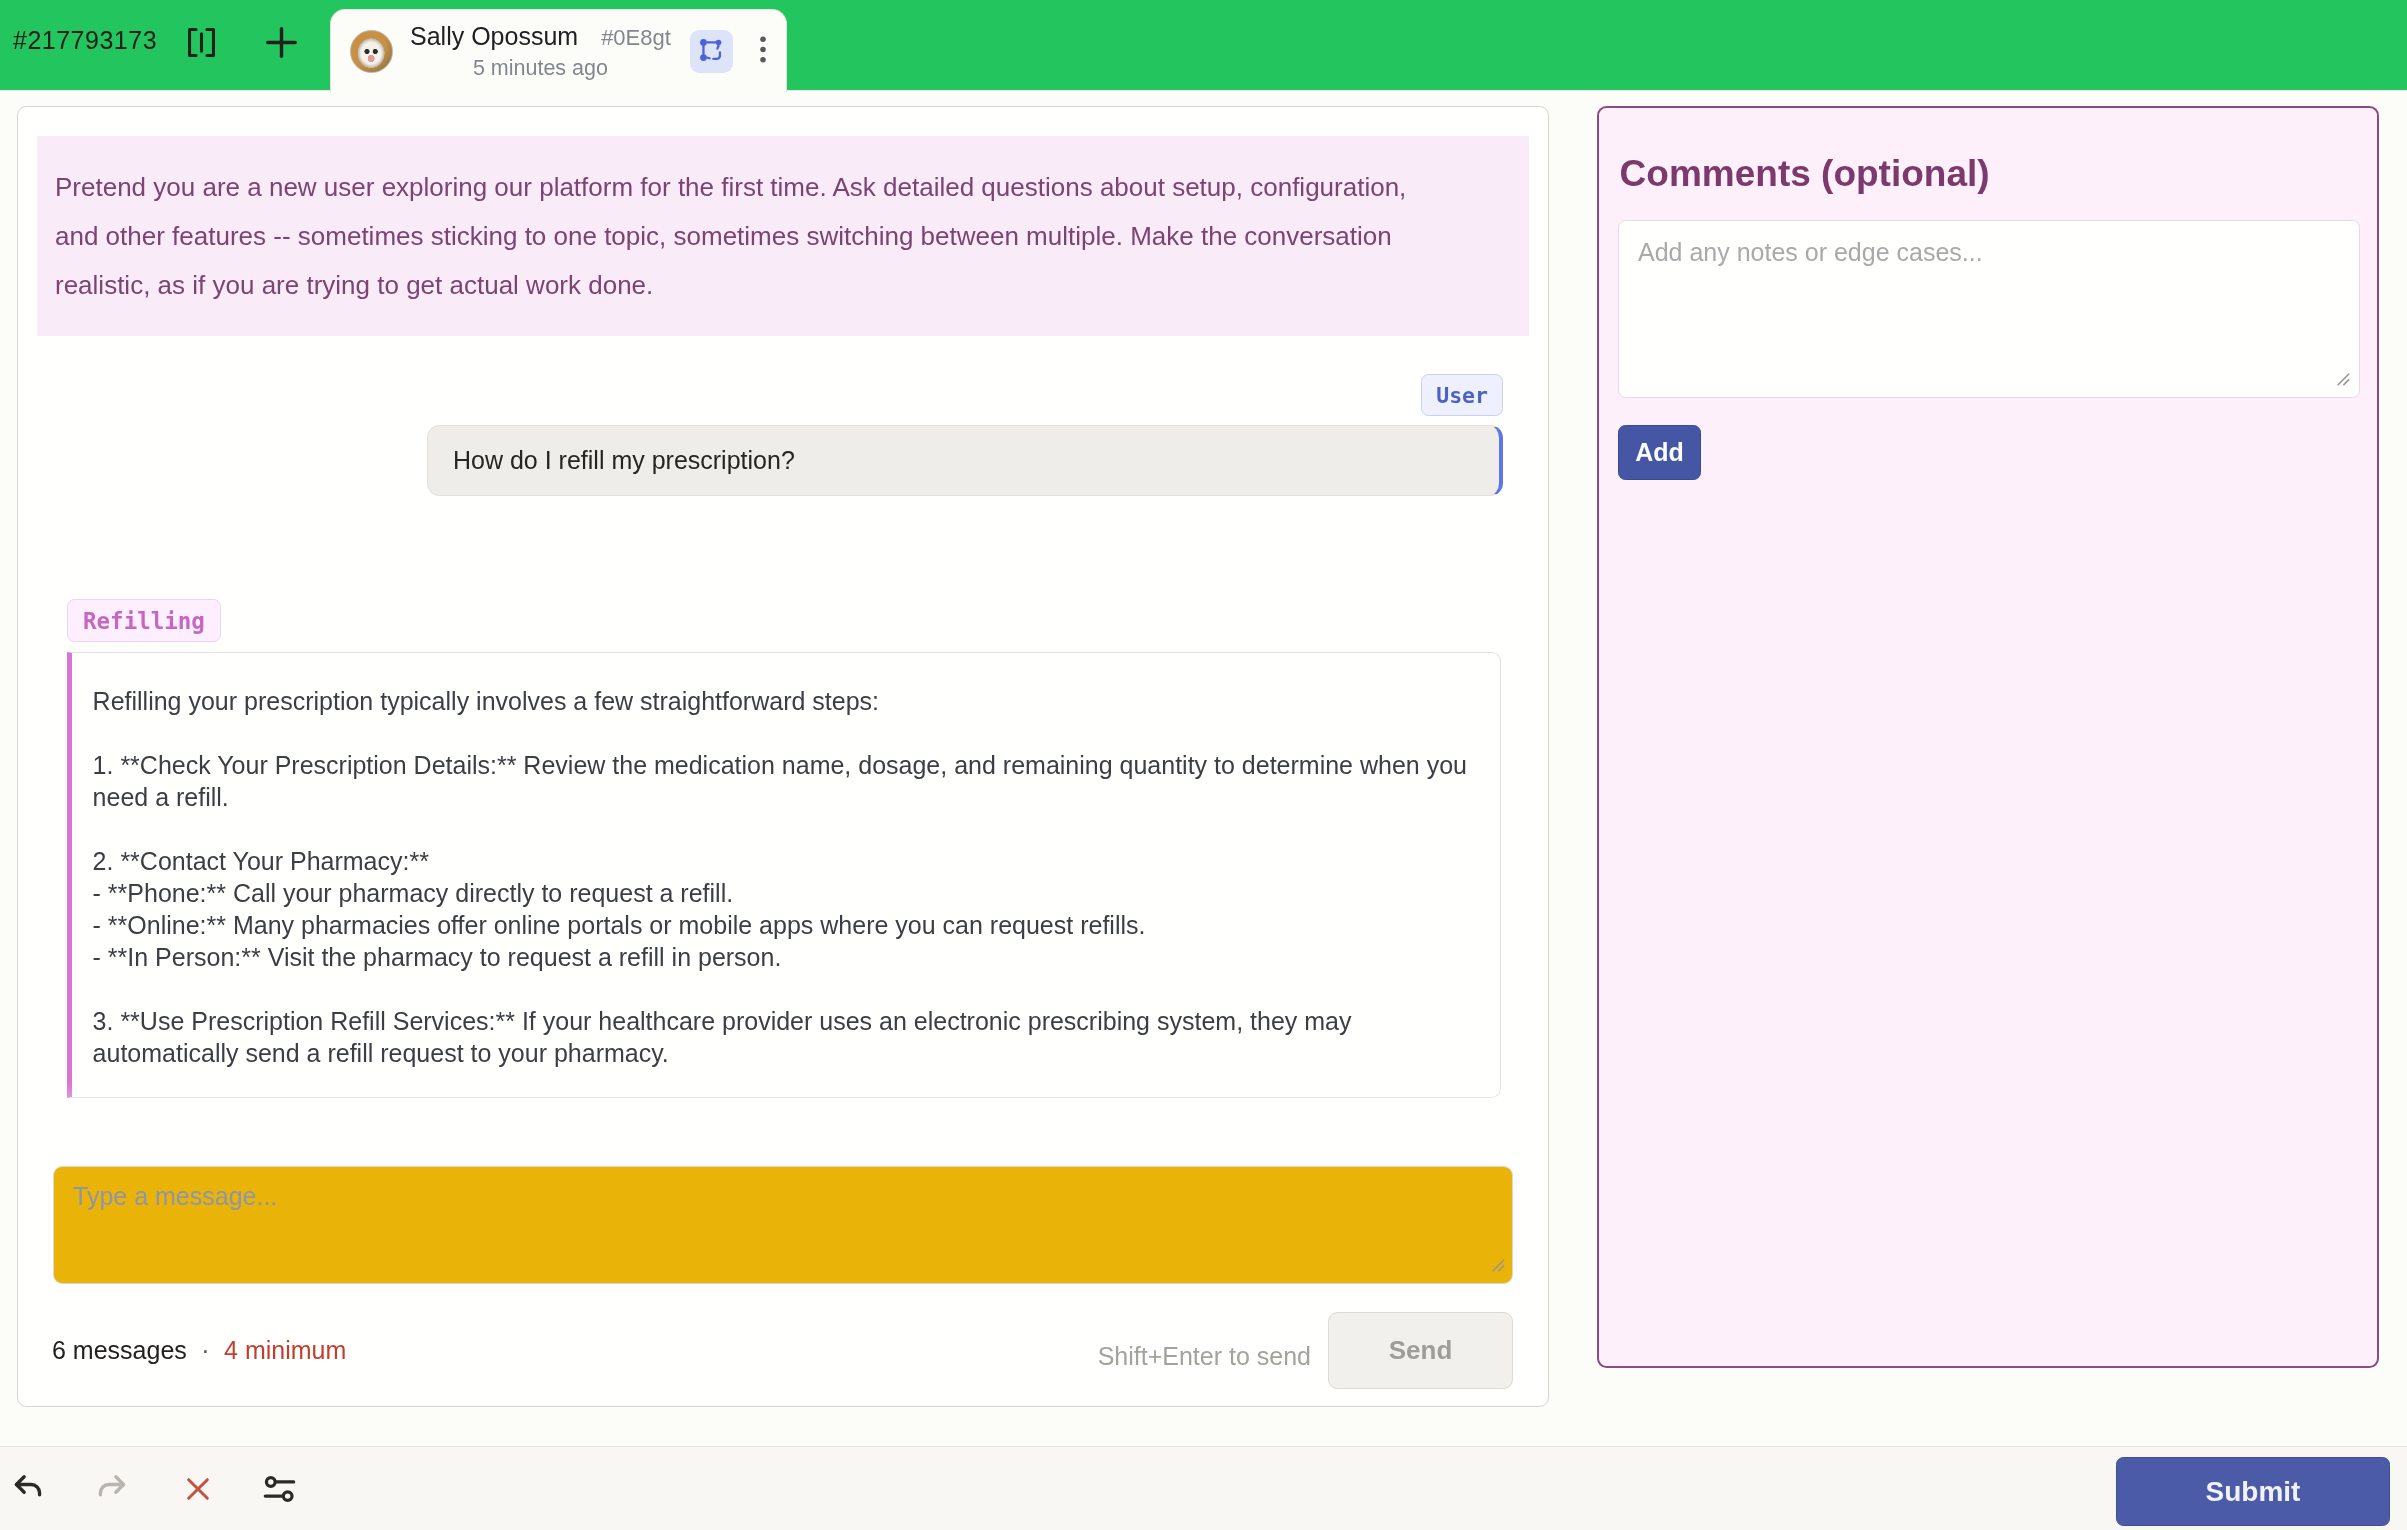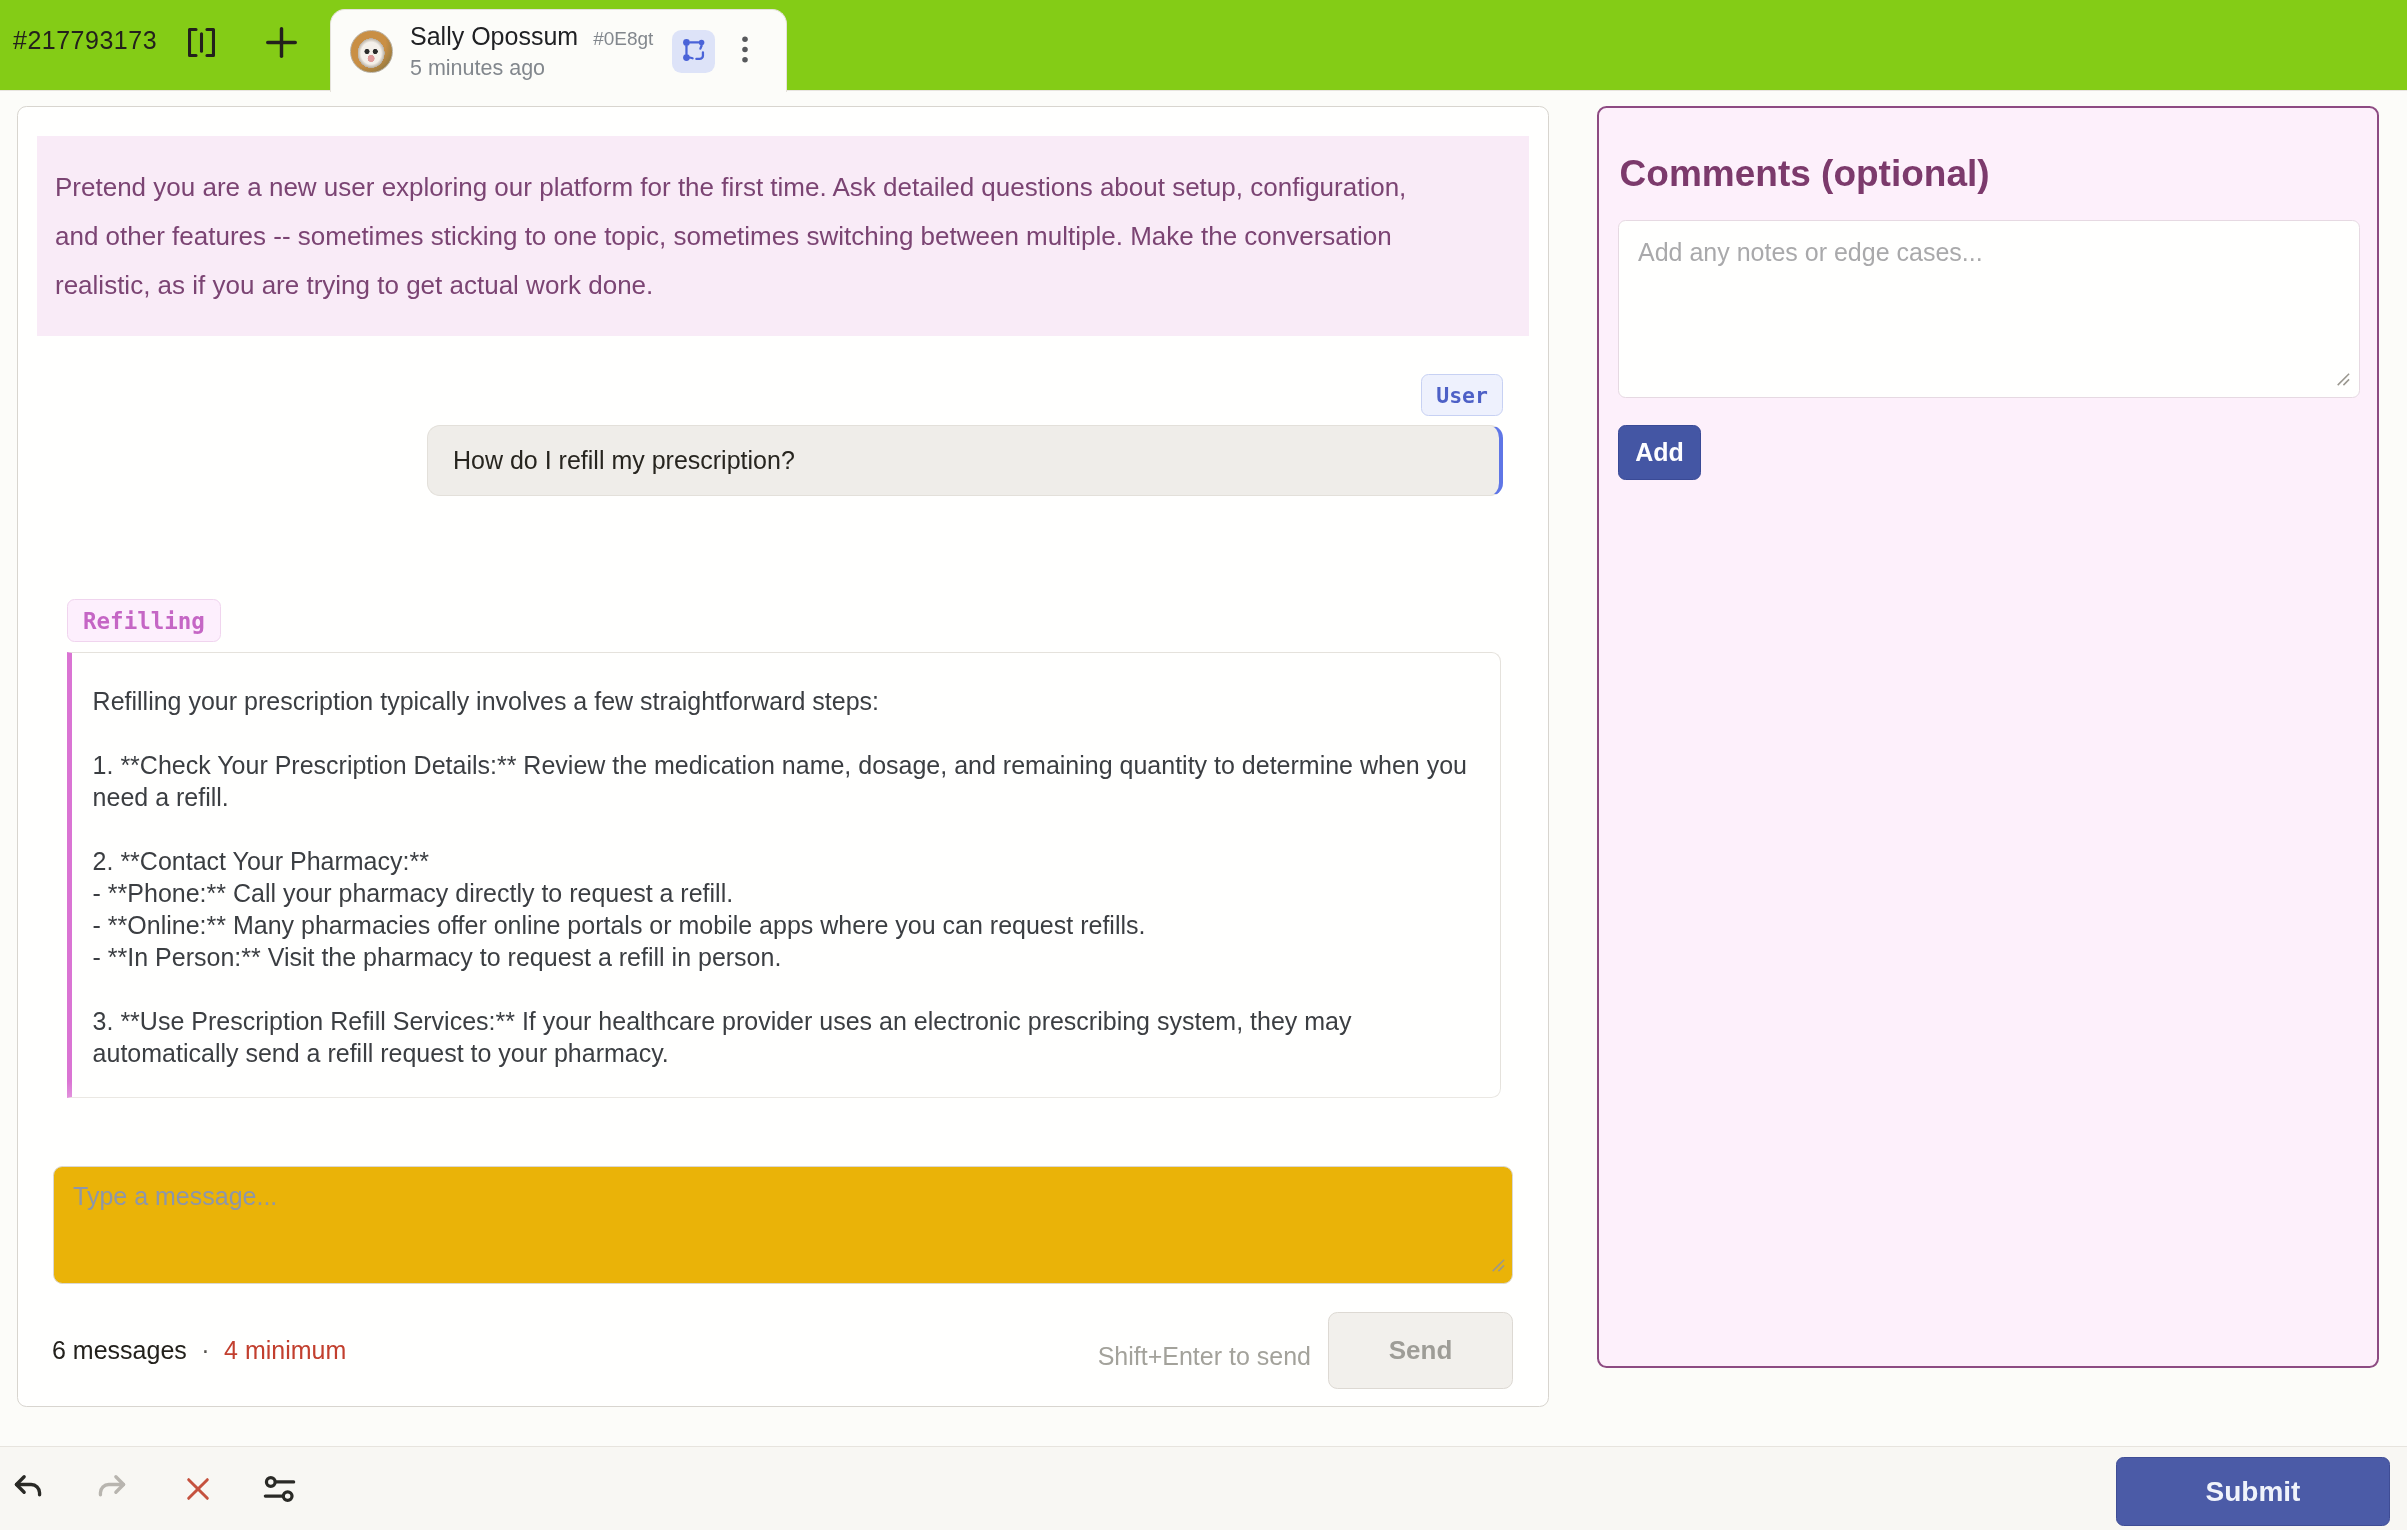--- a/index.html
+++ b/index.html
@@ -1,37 +1,37 @@
 <!DOCTYPE html>
 <html style="font-size:15px"><head>
 <meta charset="utf-8">
 <style>
   * { margin:0; padding:0; box-sizing:border-box; }
   html,body { width:2408px; height:1531px; overflow:hidden; }
   body { font-family:"Liberation Sans", sans-serif; background:#fcfcf9; position:relative; color:#23211c; }
 
   
-  .header { position:absolute; left:0; top:0; width:2408px; height:91px; background:#84cc16; border-bottom:1.9px solid #e8e5e0; }
+  .header { position:absolute; left:0; top:0; width:2408px; height:91px; background:#22c55e; border-bottom:1.9px solid #e8e5e0;text-align:center; }
   .task-id { position:absolute; left:13px; top:26px; font-size:25px; letter-spacing:0.5px; color:#23211c; }
   .hbtn { position:absolute; top:20.6px; width:43px; height:47px; display:flex; align-items:center; justify-content:center; cursor:pointer; background:none; border:none; }
   .hbtn.split { left:180px; }
   .hbtn.plus  { left:260px; }
   .tab { position:absolute; left:330px; top:9.4px; width:457px; height:83px; background:#fcfcf9; border:1.9px solid #e5e2db; border-bottom:none; border-radius:15px 15px 0 0; display:flex; align-items:center; padding-left:19px; z-index:3; }
   .avatar { width:43px; height:43px; border-radius:50%; flex:0 0 auto; border:0.9px solid #b9b2a6;
     background:
       radial-gradient(circle at 39% 50%, #2b2b2b 0 2.3px, rgba(0,0,0,0) 2.8px),
       radial-gradient(circle at 59% 50%, #2b2b2b 0 2.3px, rgba(0,0,0,0) 2.8px),
       radial-gradient(circle at 49% 67%, #e09a9a 0 3.3px, rgba(0,0,0,0) 3.7px),
       radial-gradient(ellipse 42% 46% at 49% 54%, #f4f0ea 0 58%, #b9b1a5 78%, rgba(0,0,0,0) 79%),
       radial-gradient(circle at 30% 30%, #c98f45 0 55%, #6f6b3e 100%);
   }
   .tab-text { margin-left:17px; display:flex; flex-direction:column; }
   .tab-row1 { display:flex; align-items:baseline; }
   .tab-name { font-size:25px; color:#202124; }
-  .tab-hash { font-size:19px; color:#82878d; margin-left:15px; }
+  .tab-hash { font-size:22px; color:#82878d; margin-left:23px; }
   .tab-time { font-size:21.5px; color:#82878d; margin-top:4.7px; }
   .flow-btn { width:43px; height:43px; border-radius:9.4px; background:#dde3f8; border:none; margin-left:19px; display:flex; align-items:center; justify-content:center; cursor:pointer; flex:0 0 auto; }
   .kebab-btn { width:37px; height:43px; background:none; border:none; margin-left:11.2px; display:flex; align-items:center; justify-content:center; cursor:pointer; }
 
   
   .chat-card { position:absolute; left:17px; top:106px; width:1532px; height:1301px; background:#fffffe; border:1.9px solid #d8d5cf; border-radius:9.4px; overflow:hidden; }
   .messages { position:absolute; left:0; top:0; right:0; height:1059px; overflow:hidden; }
   .instruction { position:absolute; left:19px; top:29px; width:1492px; height:200px; background:#f9ebf7; padding:27px 103px 0 18px; font-size:26px; line-height:49px; color:#7b4473; }
   .role-badge { position:absolute; font-family:"DejaVu Sans Mono", monospace; font-weight:bold; }
   .user-badge { top:267px; right:45px; font-size:21.5px; color:#4d60c6; background:#eef1fd; border:1.9px solid #c7d1f3; border-radius:7.5px; padding:7.5px 14px; }

